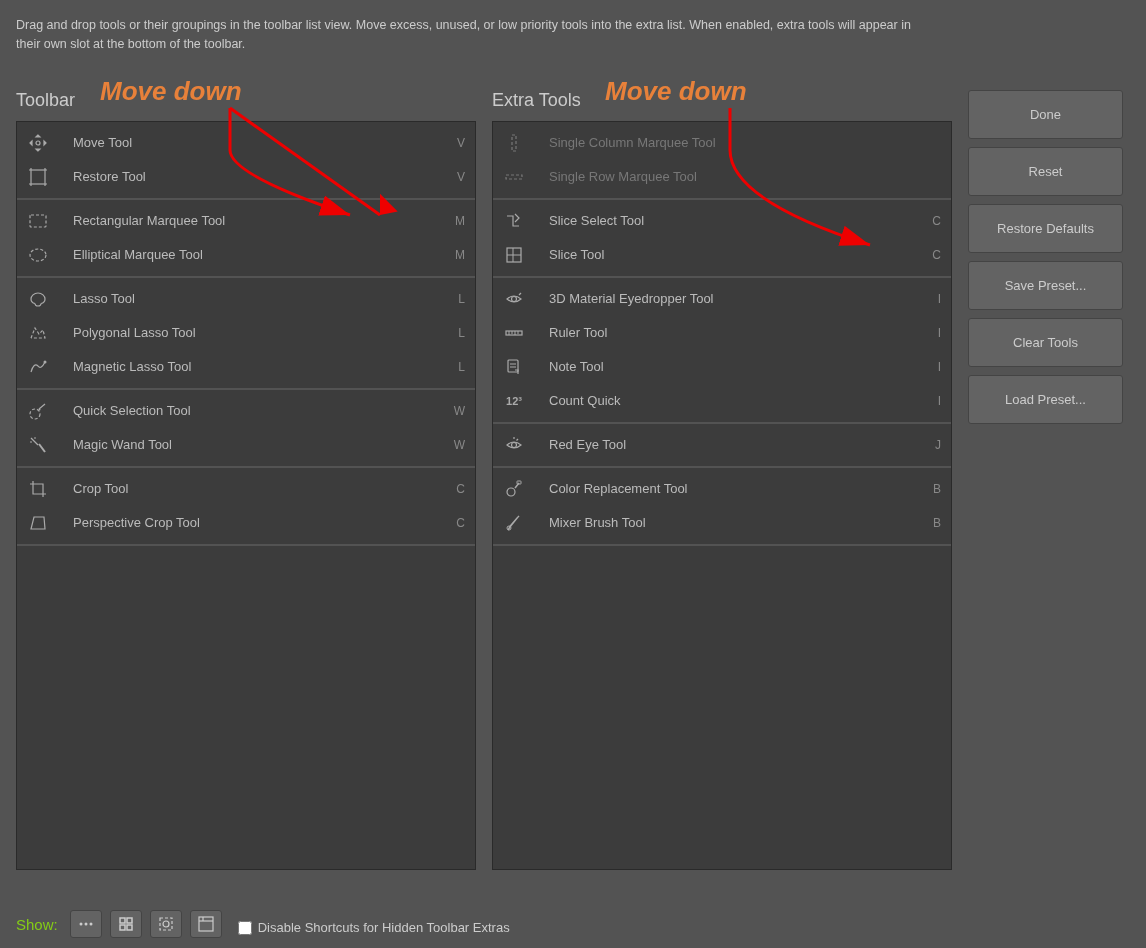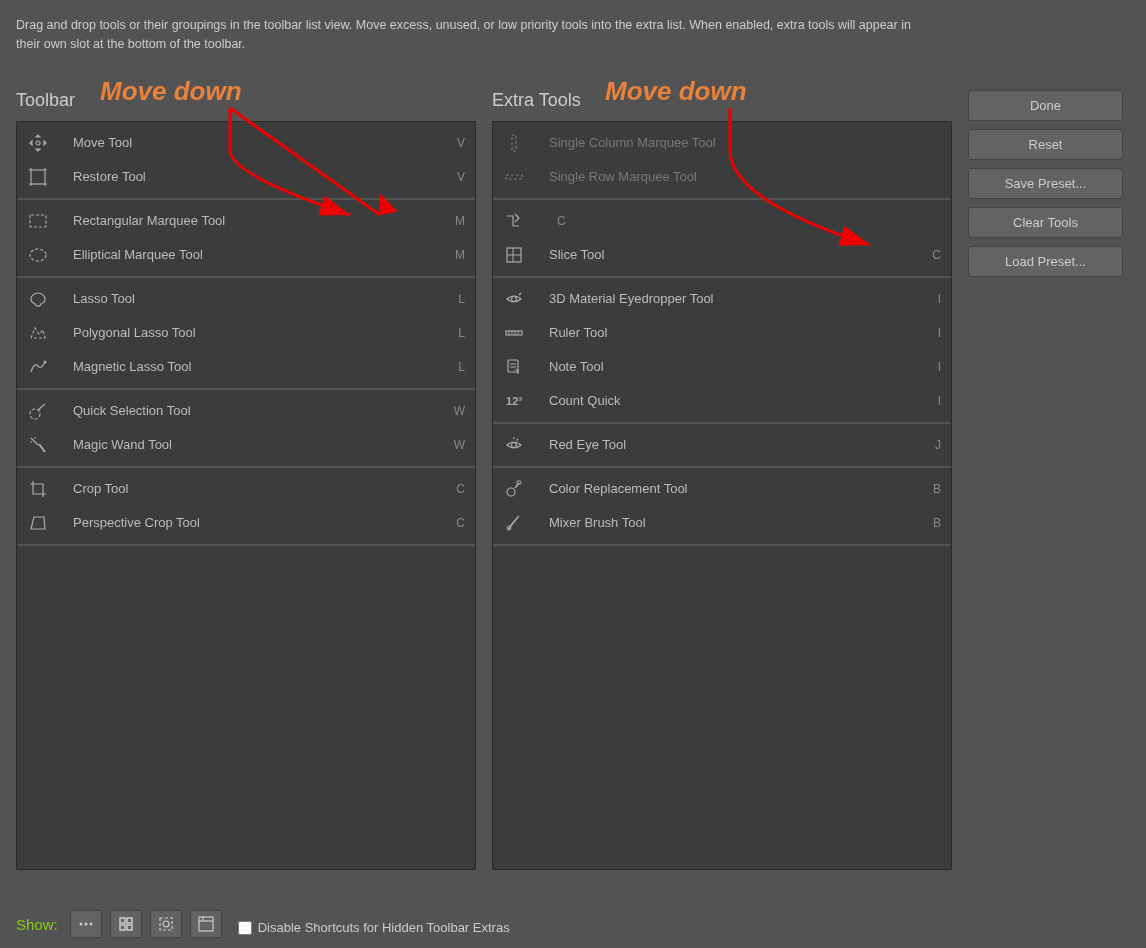--- a/index.html
+++ b/index.html
@@ -118,21 +118,21 @@
     .tool-shortcut {
       color: #888;
       font-size: 12px;
       margin-left: 8px;
     }
 
     .btn {
       background: #636363;
       border: 1px solid #444;
       color: #ccc;
-      padding: 7px 12px;
+      padding: 16px 12px;
       cursor: pointer;
       font-size: 13px;
       border-radius: 3px;
       width: 100%;
       text-align: center;
     }
 
     .btn-primary {
       background: #636363;
     }
@@ -381,20 +381,21 @@
         </div>
 
         <div class="tool-group">
           <div class="tool-item">
             <div class="tool-icon">
               <svg width="18" height="18" viewBox="0 0 18 18" fill="none">
                   <polyline points="2,4 8,4 8,14 14,14" stroke="#aaa" stroke-width="1.2"></polyline>
                   <path d="M10 2l4 4-4 4" stroke="#aaa" stroke-width="1.2" fill="none"></path>
                 </svg>
             </div>
+            <span class="tool-name">Slice Select Tool</span>
             <span class="tool-shortcut">C</span>
           </div>
           <div class="tool-item">
             <div class="tool-icon">
               <svg width="18" height="18" viewBox="0 0 18 18" fill="none">
                   <rect x="2" y="2" width="14" height="14" stroke="#aaa" stroke-width="1.2"></rect>
                   <line x1="8" y1="2" x2="8" y2="16" stroke="#aaa" stroke-width="1"></line>
                   <line x1="2" y1="9" x2="16" y2="9" stroke="#aaa" stroke-width="1"></line>
                 </svg>
             </div>
@@ -486,20 +487,21 @@
             <span class="tool-name">Mixer Brush Tool</span>
             <span class="tool-shortcut">B</span>
           </div>
         </div>
       </div>
     </div>
 
     <div class="sidebar-buttons">
       <button class="btn btn-primary">Done</button>
       <button class="btn">Reset</button>
+      <button class="btn">Restore Defaults</button>
       <button class="btn">Save Preset...</button>
       <button class="btn">Clear Tools</button>
       <button class="btn">Load Preset...</button>
     </div>
   </div>
 
   <div class="bottom-bar">
     <span class="show-label">Show:</span>
     <div class="icon-btn" title="Show dots">
       <svg width="16" height="16" viewBox="0 0 16 16" fill="#ccc">

